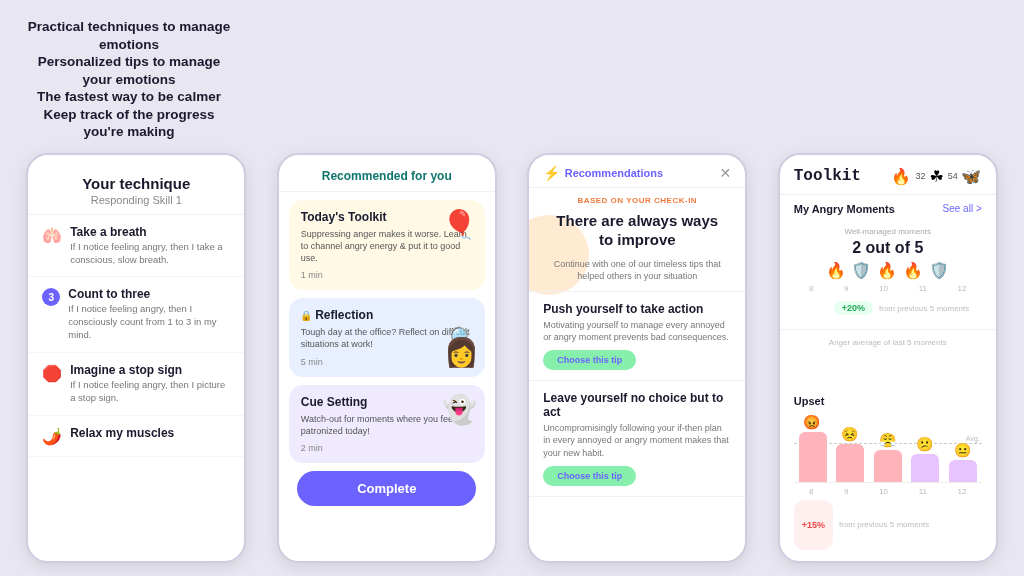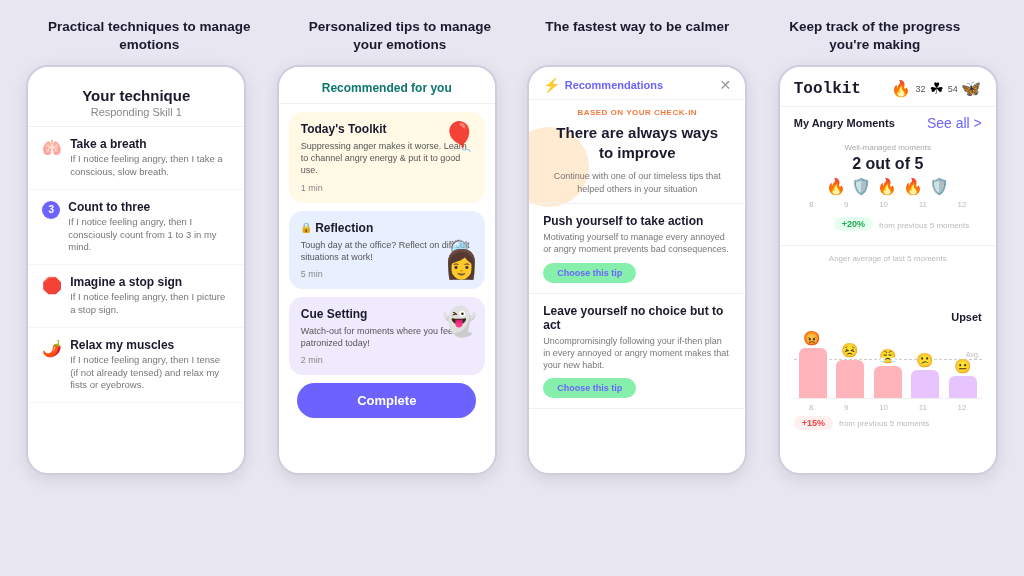--- a/index.html
+++ b/index.html
@@ -11,20 +11,21 @@
       overflow: hidden;
       display: flex;
       flex-direction: column;
     }
 
     .header {
       display: flex;
       justify-content: space-around;
       padding: 18px 24px 12px;
       background: #e8e6f0;
+      flex-direction: column;
     }
 
     .header-item {
       text-align: center;
       font-size: 13.5px;
       font-weight: 800;
       color: #1a1a2e;
       max-width: 210px;
       line-height: 1.3;
     }
@@ -189,41 +190,41 @@
       padding: 12px 14px 8px;
       border-bottom: 1px solid #f0f0f0;
     }
     .p4-title { font-size: 16px; font-weight: 800; color: #1a1a2e; font-family: Liberation Mono, monospace; }
     .p4-badges { display: flex; align-items: center; gap: 4px; }
     .p4-badge { font-size: 9px; color: #555; }
 
     .p4-section { padding: 8px 14px; border-bottom: 1px solid #f0f0f0; }
     .p4-section-header { display: flex; justify-content: space-between; align-items: center; margin-bottom: 12px; }
     .p4-section-title { font-size: 11px; font-weight: 700; color: #1a1a2e; }
-    .p4-see-all { font-size: 14px; color: #6c63ff; }
+    .p4-see-all { font-size: 10px; color: #6c63ff; }
 
     .p4-well-managed { text-align: center; font-size: 8px; color: #aaa; margin-bottom: 3px; }
     .p4-count { text-align: center; font-size: 16px; font-weight: 800; color: #1a1a2e; margin-bottom: 4px; }
     .p4-emojis { display: flex; justify-content: center; gap: 6px; font-size: 16px; margin-bottom: 4px; }
     .p4-dates { display: flex; justify-content: space-around; font-size: 8px; color: #bbb; margin-bottom: 4px; }
     .p4-change-green { 
       display: inline-block;
       background: #e6fff0;
       color: #22aa55;
       border-radius: 10px;
       padding: 2px 8px;
       font-size: 9px;
       font-weight: 700;
       margin-bottom: 2px;
     }
     .p4-from { font-size: 8px; color: #bbb; }
     .p4-change-row { display: flex; align-items: center; gap: 6px; padding: 4px 0; margin-left: 40px; }
 
     .p4-chart-section { padding: 8px 14px; }
-    .p4-angry-avg { font-size: 11px; font-weight: 700; color: #1a1a2e; text-align: right; margin-bottom: 6px; margin-top: 48px; }
+    .p4-angry-avg { font-size: 11px; font-weight: 700; color: #1a1a2e; text-align: left; margin-bottom: 6px; margin-top: 48px; }
     
     .chart-area {
       position: relative;
       height: 70px;
       display: flex;
       align-items: flex-end;
       justify-content: space-around;
       border-bottom: 1px solid #eee;
       margin-bottom: 4px;
     }
@@ -249,21 +250,21 @@
       top: 22px;
       font-size: 7px;
       color: #bbb;
     }
     .chart-dates { display: flex; justify-content: space-around; font-size: 8px; color: #bbb; margin-bottom: 4px; }
     .p4-change-red {
       display: inline-block;
       background: #fff0f0;
       color: #ee4444;
       border-radius: 10px;
-      padding: 2px 8px;
+      padding: 20px 8px;
       font-size: 9px;
       font-weight: 700;
     }
     .p4-change-row2 { display: flex; align-items: center; gap: 6px; }
 
     .p2-lock-icon { font-size: 10px; color: #6c63ff; margin-right: 2px; }
   </style>
 </head>
 <body>
 
@@ -299,21 +300,20 @@
       <div class="p1-icon">🛑</div>
       <div class="p1-item-content">
         <div class="p1-item-title">Imagine a stop sign</div>
         <div class="p1-item-desc">If I notice feeling angry, then I picture a stop sign.</div>
       </div>
     </div>
     <div class="p1-item">
       <div class="p1-icon">🌶️</div>
       <div class="p1-item-content">
         <div class="p1-item-title">Relax my muscles</div>
-        <div class="p1-item-desc">If I notice feeling angry, then I tense (if not already tensed) and relax my fists or eyebrows.</div>
       </div>
     </div>
   </div>
 
   <div class="phone">
     <div class="p2-header">Recommended for you</div>
 
     <div class="p2-card p2-card-yellow">
       <div class="p2-card-title">Today's Toolkit</div>
       <div class="p2-card-desc">Suppressing anger makes it worse. Learn to channel angry energy &amp; put it to good use.</div>

